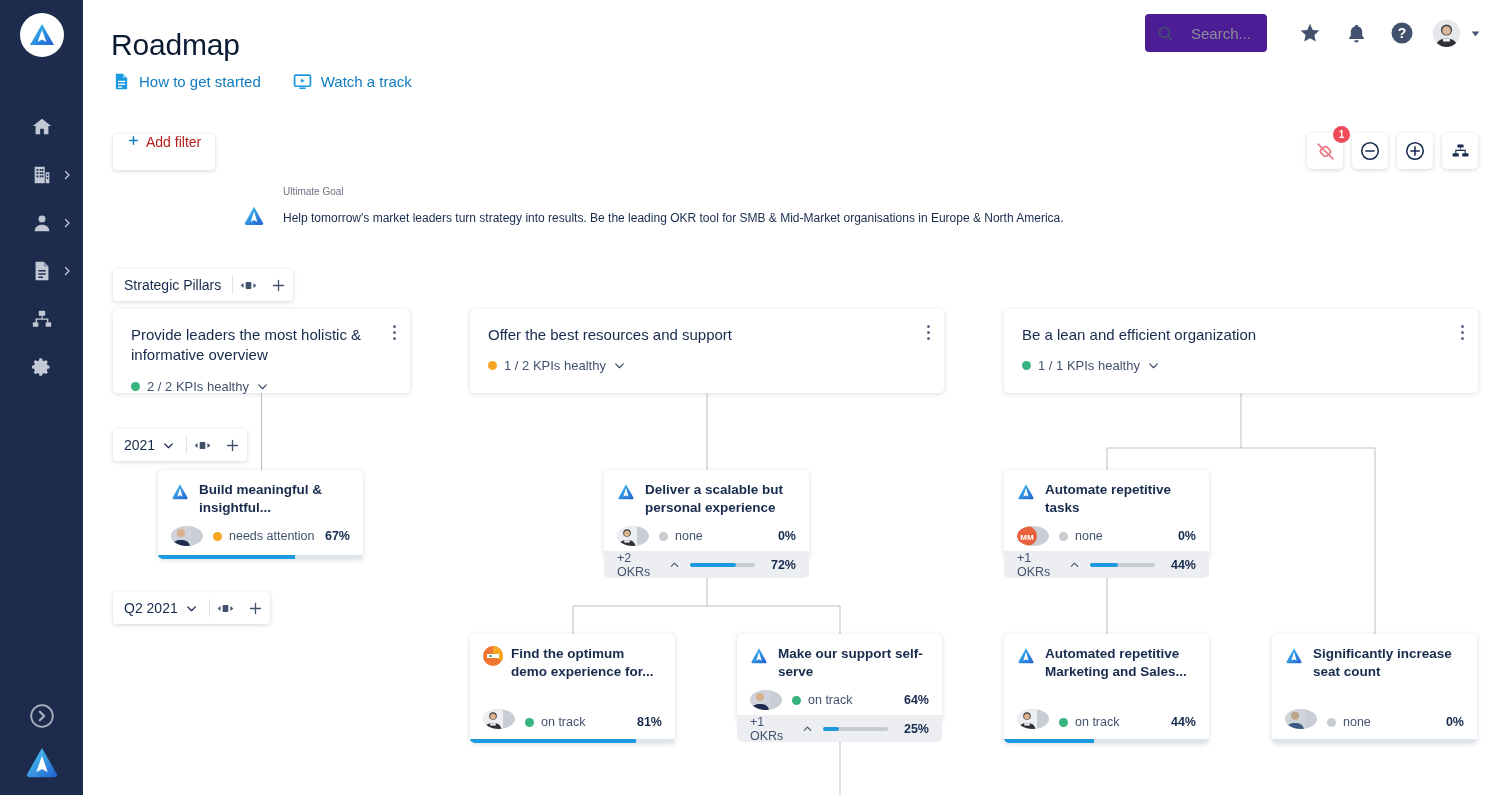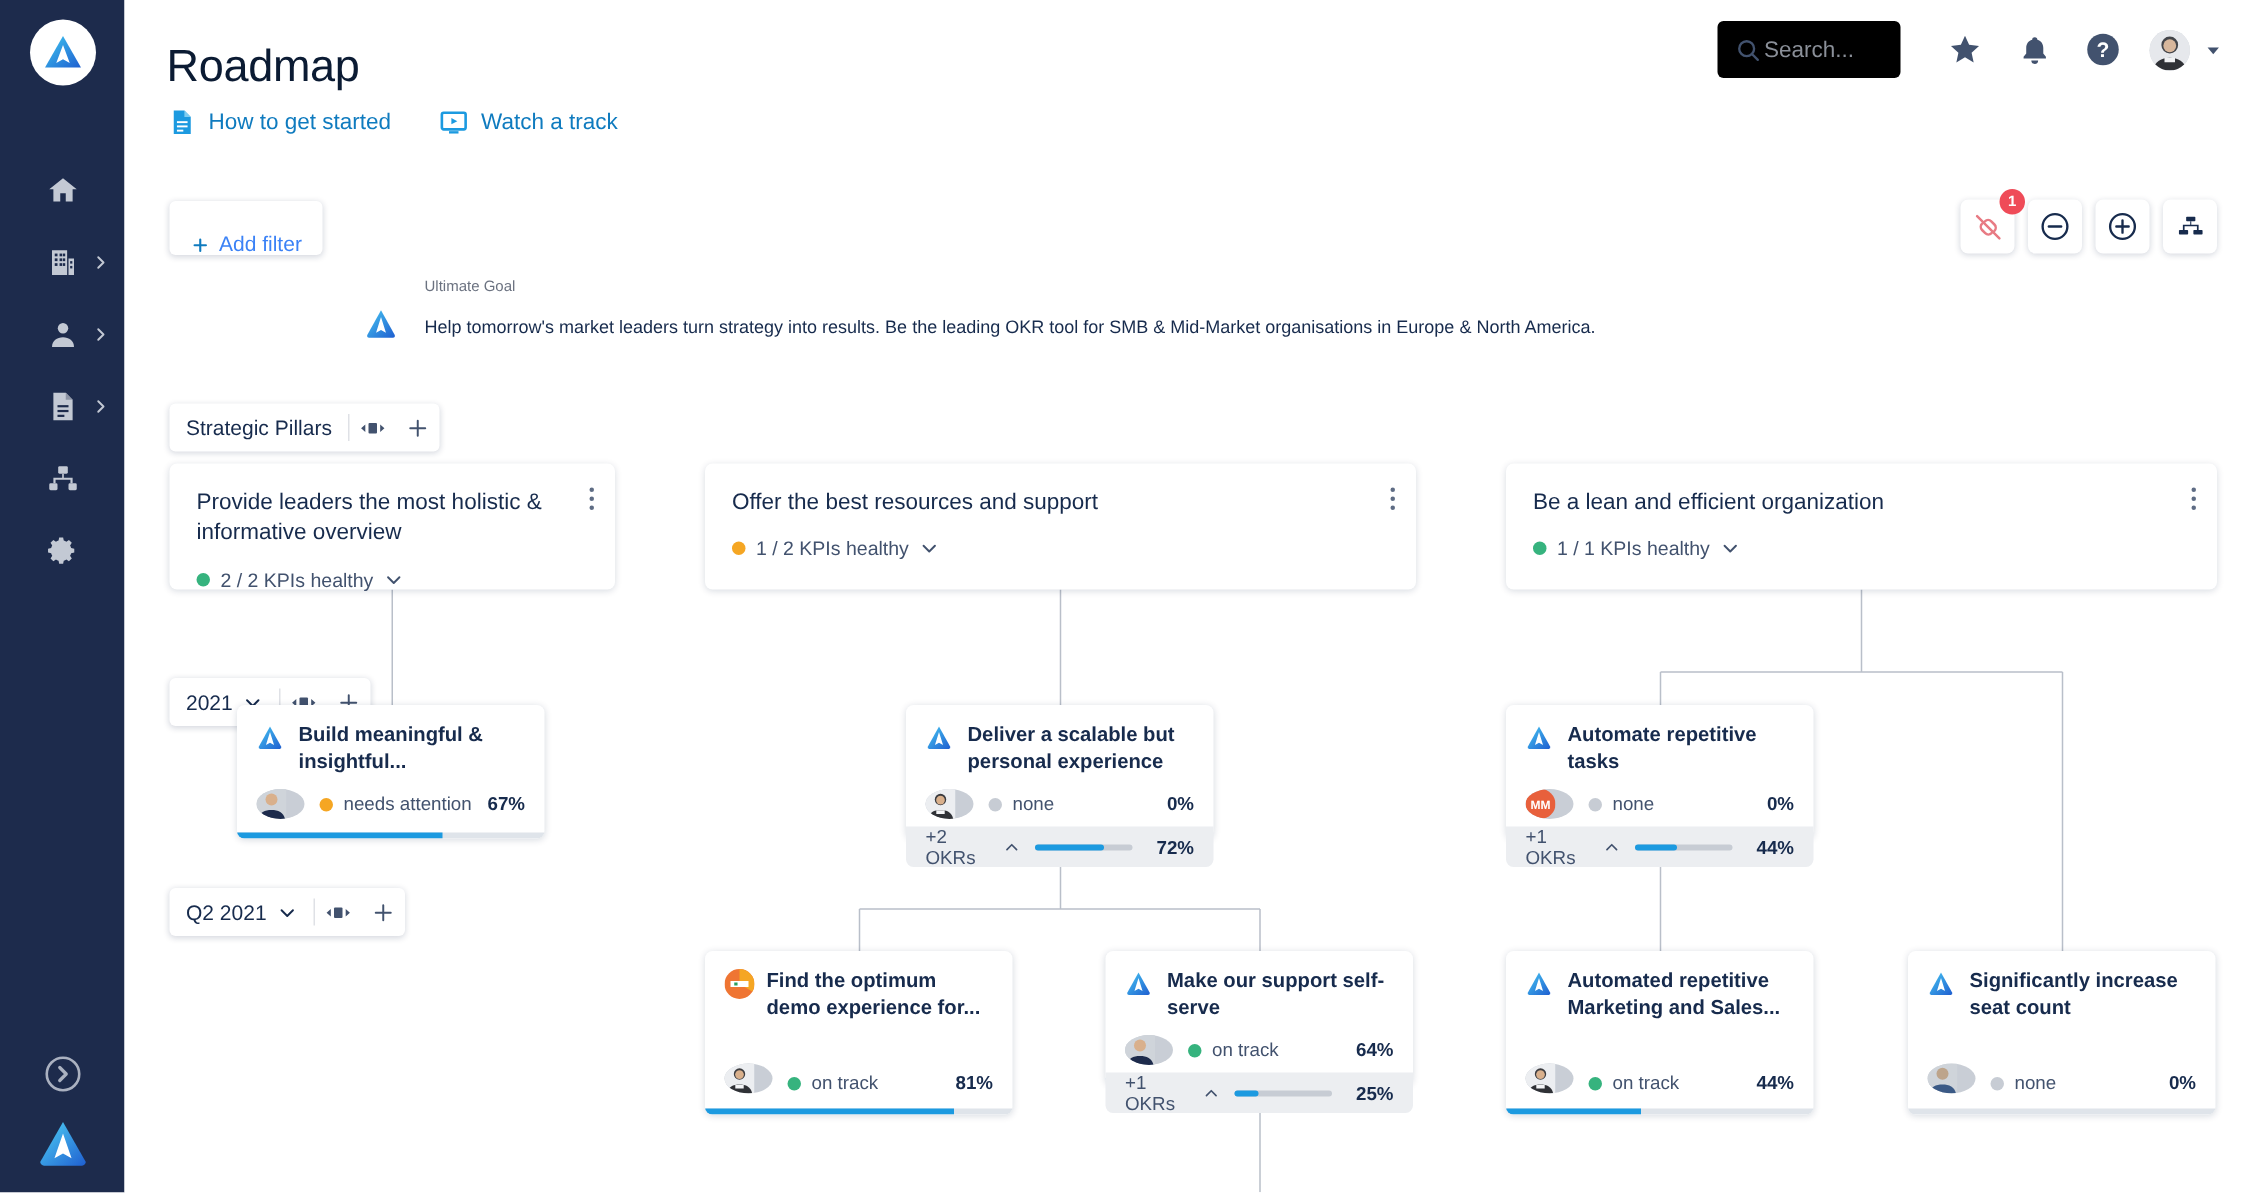--- a/index.html
+++ b/index.html
@@ -42,38 +42,38 @@
     position:absolute; left:28px; top:28px;
     font-size:30px; font-weight:400; color:#0b1b33; letter-spacing:-0.2px;
   }
   .help-links{ position:absolute; left:30px; top:72px; display:flex; gap:32px; align-items:center; }
   .help-link{ display:flex; align-items:center; gap:9px; color:#0f7bbf; font-size:15px; cursor:pointer; }
   .help-link svg{ display:block; }
 
   
   .hdr-right{ position:absolute; right:18px; top:10px; display:flex; align-items:center; gap:0px; }
   .search-box{
-    display:flex; align-items:center; gap:2px;
-    background:#000000; border-radius:4px; height:38px; width:122px;
+    display:flex; align-items:center; gap:17px;
+    background:#4c1d95; border-radius:4px; height:38px; width:122px;
     padding:0 12px; margin-right:20px; cursor:text;
   }
   .search-box .ph{ color:#8a8f98; font-size:15px; }
   .hdr-icon{ width:46px; height:46px; display:flex; align-items:center; justify-content:center; cursor:pointer; }
   .avatar-wrap{ display:flex; align-items:center; gap:9px; margin-left:8px; cursor:pointer; }
   .avatar{
     width:27px; height:27px; border-radius:50%; overflow:hidden;
     background:#cfd4da; position:relative;
   }
 
   
   .addfilter{
     position:absolute; left:30px; top:134px;
     background:#fff; border-radius:4px; box-shadow:0 1px 4px rgba(9,30,66,0.18);
-    height:36px; display:flex; align-items:flex-end; padding:0 14px; gap:6px;
-    color:#3b82f6; font-size:14px; cursor:pointer;
+    height:36px; display:flex; align-items:flex-start; padding:0 14px; gap:6px;
+    color:#b91c1c; font-size:14px; cursor:pointer;
   }
   .tools{ position:absolute; right:22px; top:133px; display:flex; gap:9px; }
   .tool{
     width:36px; height:36px; background:#fff; border-radius:5px;
     box-shadow:0 1px 4px rgba(9,30,66,0.18);
     display:flex; align-items:center; justify-content:center; cursor:pointer; position:relative;
   }
   .tool .badge{
     position:absolute; top:-7px; right:-7px; width:17px; height:17px; border-radius:50%;
     background:#ef4b58; color:#fff; font-size:10px; line-height:17px; text-align:center; font-weight:600;
@@ -386,21 +386,21 @@
             <rect x="8" y="4" width="8" height="10" rx="1"></rect>
           </svg>
       </div>
       <div class="ic">
         <svg width="15" height="15" viewBox="0 0 24 24" stroke="#42526e" stroke-width="2.1" stroke-linecap="round">
             <path d="M12 4 v16 M4 12 h16"></path>
           </svg>
       </div>
     </div>
 
-    <div class="chip" style="left:30px; top:452px;">
+    <div class="chip" style="left:30px; top:429px;">
       <div class="lab">
         <span>2021</span>
         <svg width="13" height="13" viewBox="0 0 24 24" fill="none" stroke="#172b4d" stroke-width="2.4" stroke-linecap="round" stroke-linejoin="round">
             <path d="M5 9 l7 7 l7-7"></path>
           </svg>
       </div>
       <div class="sep"></div>
       <div class="ic">
         <svg width="17" height="13" viewBox="0 0 24 18" fill="#42526e">
           <path d="M1 9 l4-3.5 v7 z M23 9 l-4-3.5 v7 z"></path>

